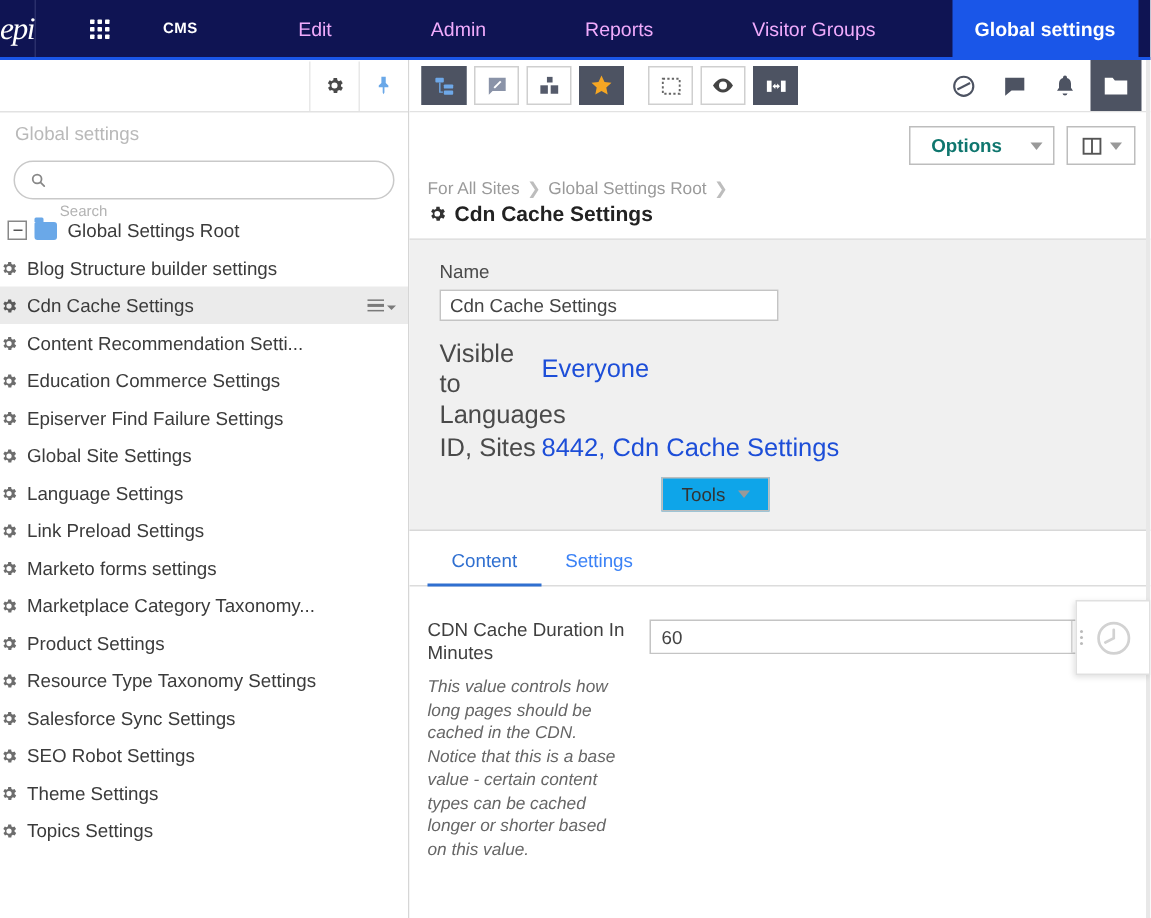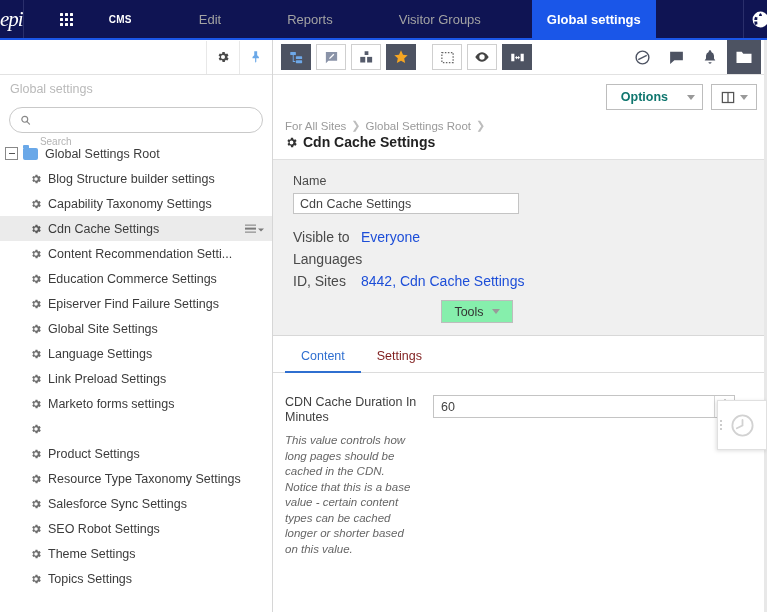--- a/index.html
+++ b/index.html
@@ -65,21 +65,21 @@
     font-weight: bold;
     color: #fff;
     padding-right: 16px;
     letter-spacing: 0.3px;
   }
   .nav-item {
     display: flex;
     align-items: center;
     padding: 0 15px;
     font-size: 13px;
-    color: #a3a3a3;
+    color: #f0abfc;
     white-space: nowrap;
     cursor: pointer;
   }
   .nav-item.active {
     background: #1a56e8;
     color: #fff;
     font-weight: bold;
   }
   .nav-item.clipped {
     overflow: hidden;
@@ -176,21 +176,21 @@
     height: 25px;
     display: flex;
     align-items: center;
     font-size: 12.5px;
     color: #3b3b3b;
     cursor: pointer;
     padding-right: 6px;
     position: relative;
   }
   .tree-row.root { padding-left: 5px; }
-  .tree-row.child { padding-left: 30px; }
+  .tree-row.child { }
   .tree-row.selected { background: #ebebeb; }
   .expander {
     width: 11px;
     height: 11px;
     border: 1px solid #888;
     background: #fff;
     display: flex;
     align-items: center;
     justify-content: center;
     margin-right: 5px;
@@ -355,21 +355,21 @@
   .meta-panel {
     background: #f0f0f0;
     border-top: 1px solid #e0e0e0;
     border-bottom: 1px solid #d8d8d8;
     padding: 14px 0 12px 0;
     position: relative;
   }
   .meta-row {
     display: flex;
     align-items: center;
-    font-size: 14px;
+    font-size: 17px;
     color: #4a4a4a;
     padding: 0 0 0 20px;
     min-height: 22px;
   }
   .meta-label { width: 68px; flex: 0 0 auto; }
   .meta-value { color: #1d4ed8; }
   .name-label { font-size: 12.5px; color: #4a4a4a; padding-left: 20px; margin-bottom: 5px; }
   .name-input {
     margin-left: 20px;
     width: 226px;
@@ -383,21 +383,21 @@
     outline: none;
     box-sizing: border-box;
   }
   .meta-spacer { height: 12px; }
   .tools-btn {
     margin-left: 168px;
     margin-top: 8px;
     width: 72px;
     height: 23px;
     border: 1px solid #bdbdbd;
-    background: #86efac;
+    background: #0ea5e9;
     display: flex;
     align-items: center;
     justify-content: center;
     gap: 8px;
     font-size: 12.5px;
     color: #333;
     cursor: pointer;
     box-sizing: border-box;
   }
 
@@ -405,21 +405,21 @@
     display: flex;
     align-items: flex-end;
     height: 36px;
     border-bottom: 1px solid #dcdcdc;
     padding-left: 12px;
     background: #fff;
   }
   .tab {
     padding: 0 16px 9px 16px;
     font-size: 12.5px;
-    color: #7f1d1d;
+    color: #3b82f6;
     cursor: pointer;
     position: relative;
   }
   .tab.active { color: #2f6fd0; }
   .tab.active::after {
     content: "";
     position: absolute;
     left: 0; right: 0; bottom: -1px;
     height: 2px;
     background: #2f6fd0;
@@ -543,20 +543,21 @@
         <i></i>
         <i></i>
         <i></i>
         <i></i>
         <i></i>
     </span>
   </div>
   <div class="cms-label">CMS</div>
 
   <div class="nav-item">Edit</div>
+  <div class="nav-item">Admin</div>
   <div class="nav-item">Reports</div>
   <div class="nav-item">Visitor Groups</div>
   <div class="nav-item active">Global settings</div>
   <div class="nav-item clipped">Localizati</div>
 
   <div class="nav-right">
     <div class="nav-icon-btn">
       <svg width="19" height="19" viewBox="0 0 24 24" fill="#fff">
         <path d="M12 2a10 10 0 1 0 0 20 10 10 0 0 0 0-20zm0 2.2c1 0 1.6 2 1.9 3.3-1.3.3-2.6.3-3.9 0 .3-1.3 1-3.3 2-3.3zM5.3 8.4c.9.4 1.9.7 2.9.9-.2 1.1-.3 2.3-.3 3.4H4.2a7.8 7.8 0 0 1 1.1-4.3zm0 10.5A7.8 7.8 0 0 1 4.2 14.6h3.7c0 1.1.1 2.3.3 3.4-1 .2-2 .5-2.9.9z"></path>
       </svg>
@@ -619,28 +620,20 @@
 
       <div class="tree-row child">
         <span class="gear-mini">
           <svg width="12" height="12" viewBox="0 0 24 24" fill="#6d6d6d">
               <path d="M19.4 13a7.8 7.8 0 0 0 0-2l2-1.6-2-3.4-2.4 1a7.6 7.6 0 0 0-1.7-1l-.4-2.6h-4l-.3 2.6c-.6.2-1.2.6-1.8 1l-2.4-1-2 3.4L6.6 11a7.8 7.8 0 0 0 0 2l-2 1.6 2 3.4 2.4-1c.6.4 1.2.8 1.8 1l.3 2.6h4l.4-2.6c.6-.2 1.1-.6 1.7-1l2.4 1 2-3.4-2-1.6zM12 15.5a3.5 3.5 0 1 1 0-7 3.5 3.5 0 0 1 0 7z"></path>
             </svg>
         </span>
         <span class="tree-label">Blog Structure builder settings</span>
       </div>
 
-      <div class="tree-row child">
-        <span class="gear-mini">
-          <svg width="12" height="12" viewBox="0 0 24 24" fill="#6d6d6d">
-              <path d="M19.4 13a7.8 7.8 0 0 0 0-2l2-1.6-2-3.4-2.4 1a7.6 7.6 0 0 0-1.7-1l-.4-2.6h-4l-.3 2.6c-.6.2-1.2.6-1.8 1l-2.4-1-2 3.4L6.6 11a7.8 7.8 0 0 0 0 2l-2 1.6 2 3.4 2.4-1c.6.4 1.2.8 1.8 1l.3 2.6h4l.4-2.6c.6-.2 1.1-.6 1.7-1l2.4 1 2-3.4-2-1.6zM12 15.5a3.5 3.5 0 1 1 0-7 3.5 3.5 0 0 1 0 7z"></path>
-            </svg>
-        </span>
-        <span class="tree-label">Capability Taxonomy Settings</span>
-      </div>
 
       <div class="tree-row child selected">
         <span class="gear-mini">
           <svg width="12" height="12" viewBox="0 0 24 24" fill="#5a5a5a">
               <path d="M19.4 13a7.8 7.8 0 0 0 0-2l2-1.6-2-3.4-2.4 1a7.6 7.6 0 0 0-1.7-1l-.4-2.6h-4l-.3 2.6c-.6.2-1.2.6-1.8 1l-2.4-1-2 3.4L6.6 11a7.8 7.8 0 0 0 0 2l-2 1.6 2 3.4 2.4-1c.6.4 1.2.8 1.8 1l.3 2.6h4l.4-2.6c.6-.2 1.1-.6 1.7-1l2.4 1 2-3.4-2-1.6zM12 15.5a3.5 3.5 0 1 1 0-7 3.5 3.5 0 0 1 0 7z"></path>
             </svg>
         </span>
         <span class="tree-label">Cdn Cache Settings</span>
         <span class="ctx-menu">
           <span class="ctx-lines">
@@ -715,20 +708,21 @@
         </span>
         <span class="tree-label">Marketo forms settings</span>
       </div>
 
       <div class="tree-row child">
         <span class="gear-mini">
           <svg width="12" height="12" viewBox="0 0 24 24" fill="#6d6d6d">
               <path d="M19.4 13a7.8 7.8 0 0 0 0-2l2-1.6-2-3.4-2.4 1a7.6 7.6 0 0 0-1.7-1l-.4-2.6h-4l-.3 2.6c-.6.2-1.2.6-1.8 1l-2.4-1-2 3.4L6.6 11a7.8 7.8 0 0 0 0 2l-2 1.6 2 3.4 2.4-1c.6.4 1.2.8 1.8 1l.3 2.6h4l.4-2.6c.6-.2 1.1-.6 1.7-1l2.4 1 2-3.4-2-1.6zM12 15.5a3.5 3.5 0 1 1 0-7 3.5 3.5 0 0 1 0 7z"></path>
             </svg>
         </span>
+        <span class="tree-label">Marketplace Category Taxonomy...</span>
       </div>
 
       <div class="tree-row child">
         <span class="gear-mini">
           <svg width="12" height="12" viewBox="0 0 24 24" fill="#6d6d6d">
               <path d="M19.4 13a7.8 7.8 0 0 0 0-2l2-1.6-2-3.4-2.4 1a7.6 7.6 0 0 0-1.7-1l-.4-2.6h-4l-.3 2.6c-.6.2-1.2.6-1.8 1l-2.4-1-2 3.4L6.6 11a7.8 7.8 0 0 0 0 2l-2 1.6 2 3.4 2.4-1c.6.4 1.2.8 1.8 1l.3 2.6h4l.4-2.6c.6-.2 1.1-.6 1.7-1l2.4 1 2-3.4-2-1.6zM12 15.5a3.5 3.5 0 1 1 0-7 3.5 3.5 0 0 1 0 7z"></path>
             </svg>
         </span>
         <span class="tree-label">Product Settings</span>
       </div>

